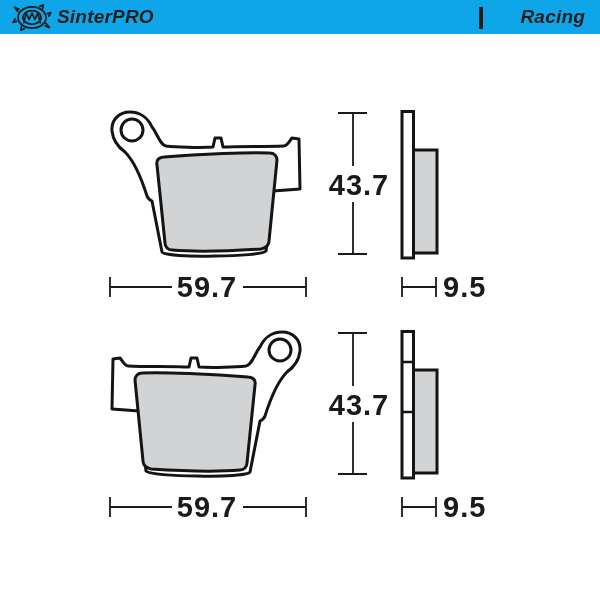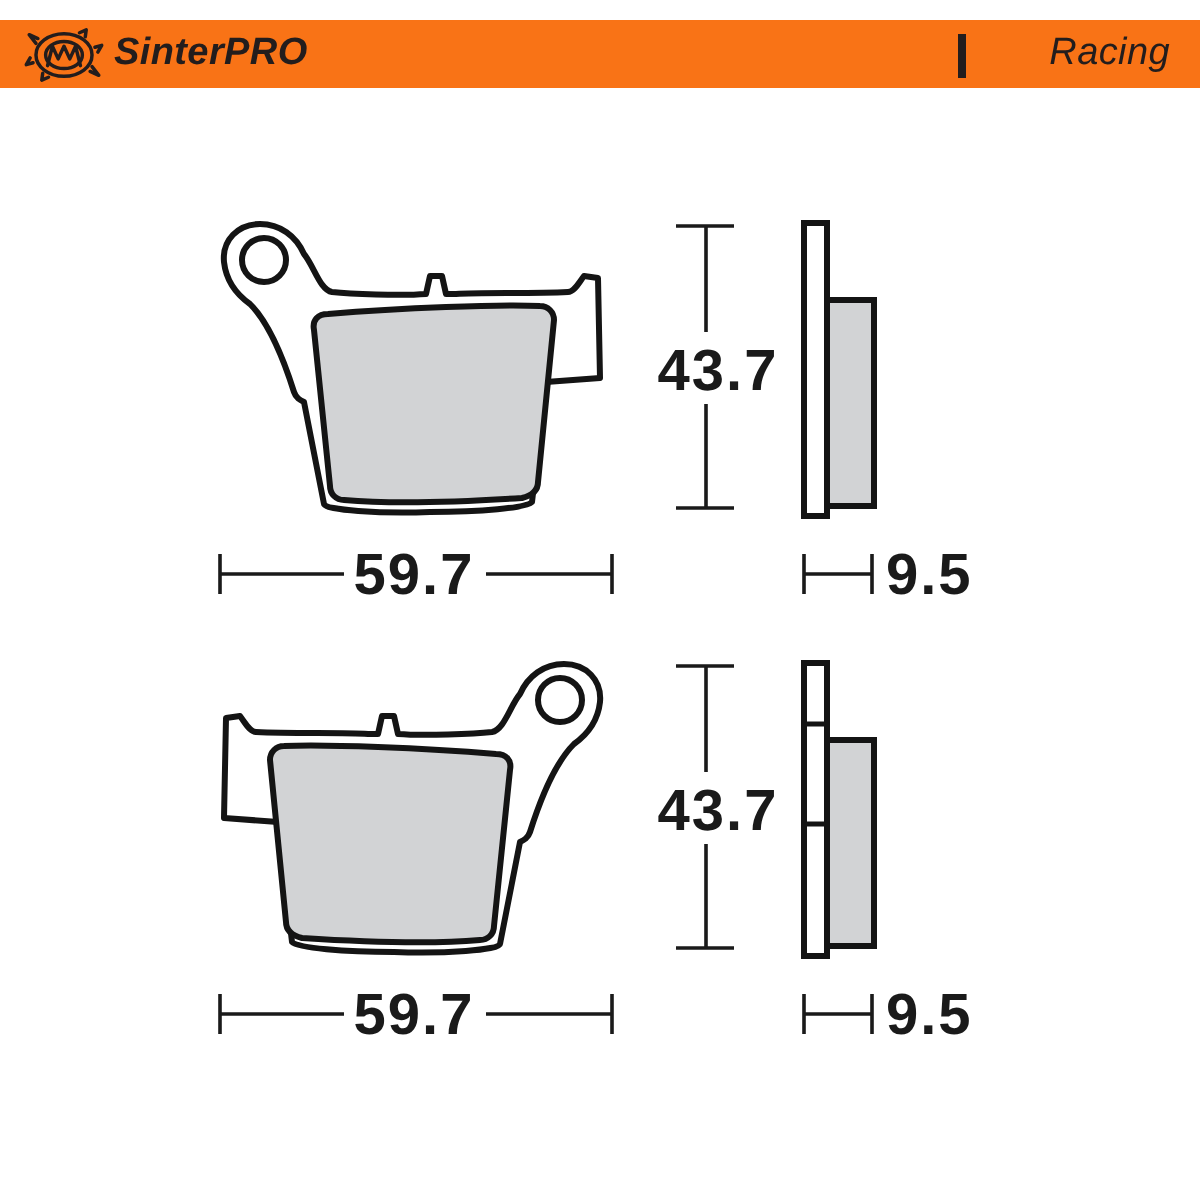--- a/index.html
+++ b/index.html
@@ -3,38 +3,38 @@
 <meta charset="utf-8">
 <style>
   html,body{margin:0;padding:0;}
   body{
     width:600px;height:600px;position:relative;overflow:hidden;
     background:#ffffff;
     font-family:"Liberation Sans", sans-serif;
   }
   
   .banner{
-    position:absolute;top:10px;left:0;width:600px;height:34px;
-    background:#f97316;
+    position:absolute;top:0;left:0;width:600px;height:34px;
+    background:#0ea5e9;
   }
   .banner .logo{
     position:absolute;left:10px;top:3px;width:44px;height:29px;
   }
   .banner .brand{
     position:absolute;left:57px;top:0;height:34px;line-height:33px;
     font-size:19px;font-weight:bold;font-style:italic;
     color:#231d1d;letter-spacing:0.2px;
   }
   .banner .divider{
     position:absolute;left:479px;top:7px;width:4px;height:22px;
     background:#231d1d;
   }
   .banner .edition{
     position:absolute;right:15px;top:0;height:46px;line-height:33px;
-    font-size:19px;font-weight:normal;font-style:italic;
+    font-size:19px;font-weight:bold;font-style:italic;
     color:#231d1d;letter-spacing:0.2px;
   }
   
   svg.drawing{position:absolute;top:0;left:0;}
   .pad-body{fill:#ffffff;stroke:#141414;stroke-width:3;stroke-linejoin:round;}
   .pad-friction{fill:#d2d3d5;stroke:#141414;stroke-width:3;stroke-linejoin:round;}
   .pad-hole{fill:#ffffff;stroke:#141414;stroke-width:3;}
   .sv-backplate{fill:#ffffff;stroke:#141414;stroke-width:3;}
   .sv-friction{fill:#d2d3d5;stroke:#141414;stroke-width:3;}
   .sv-segline{stroke:#141414;stroke-width:2.4;}

